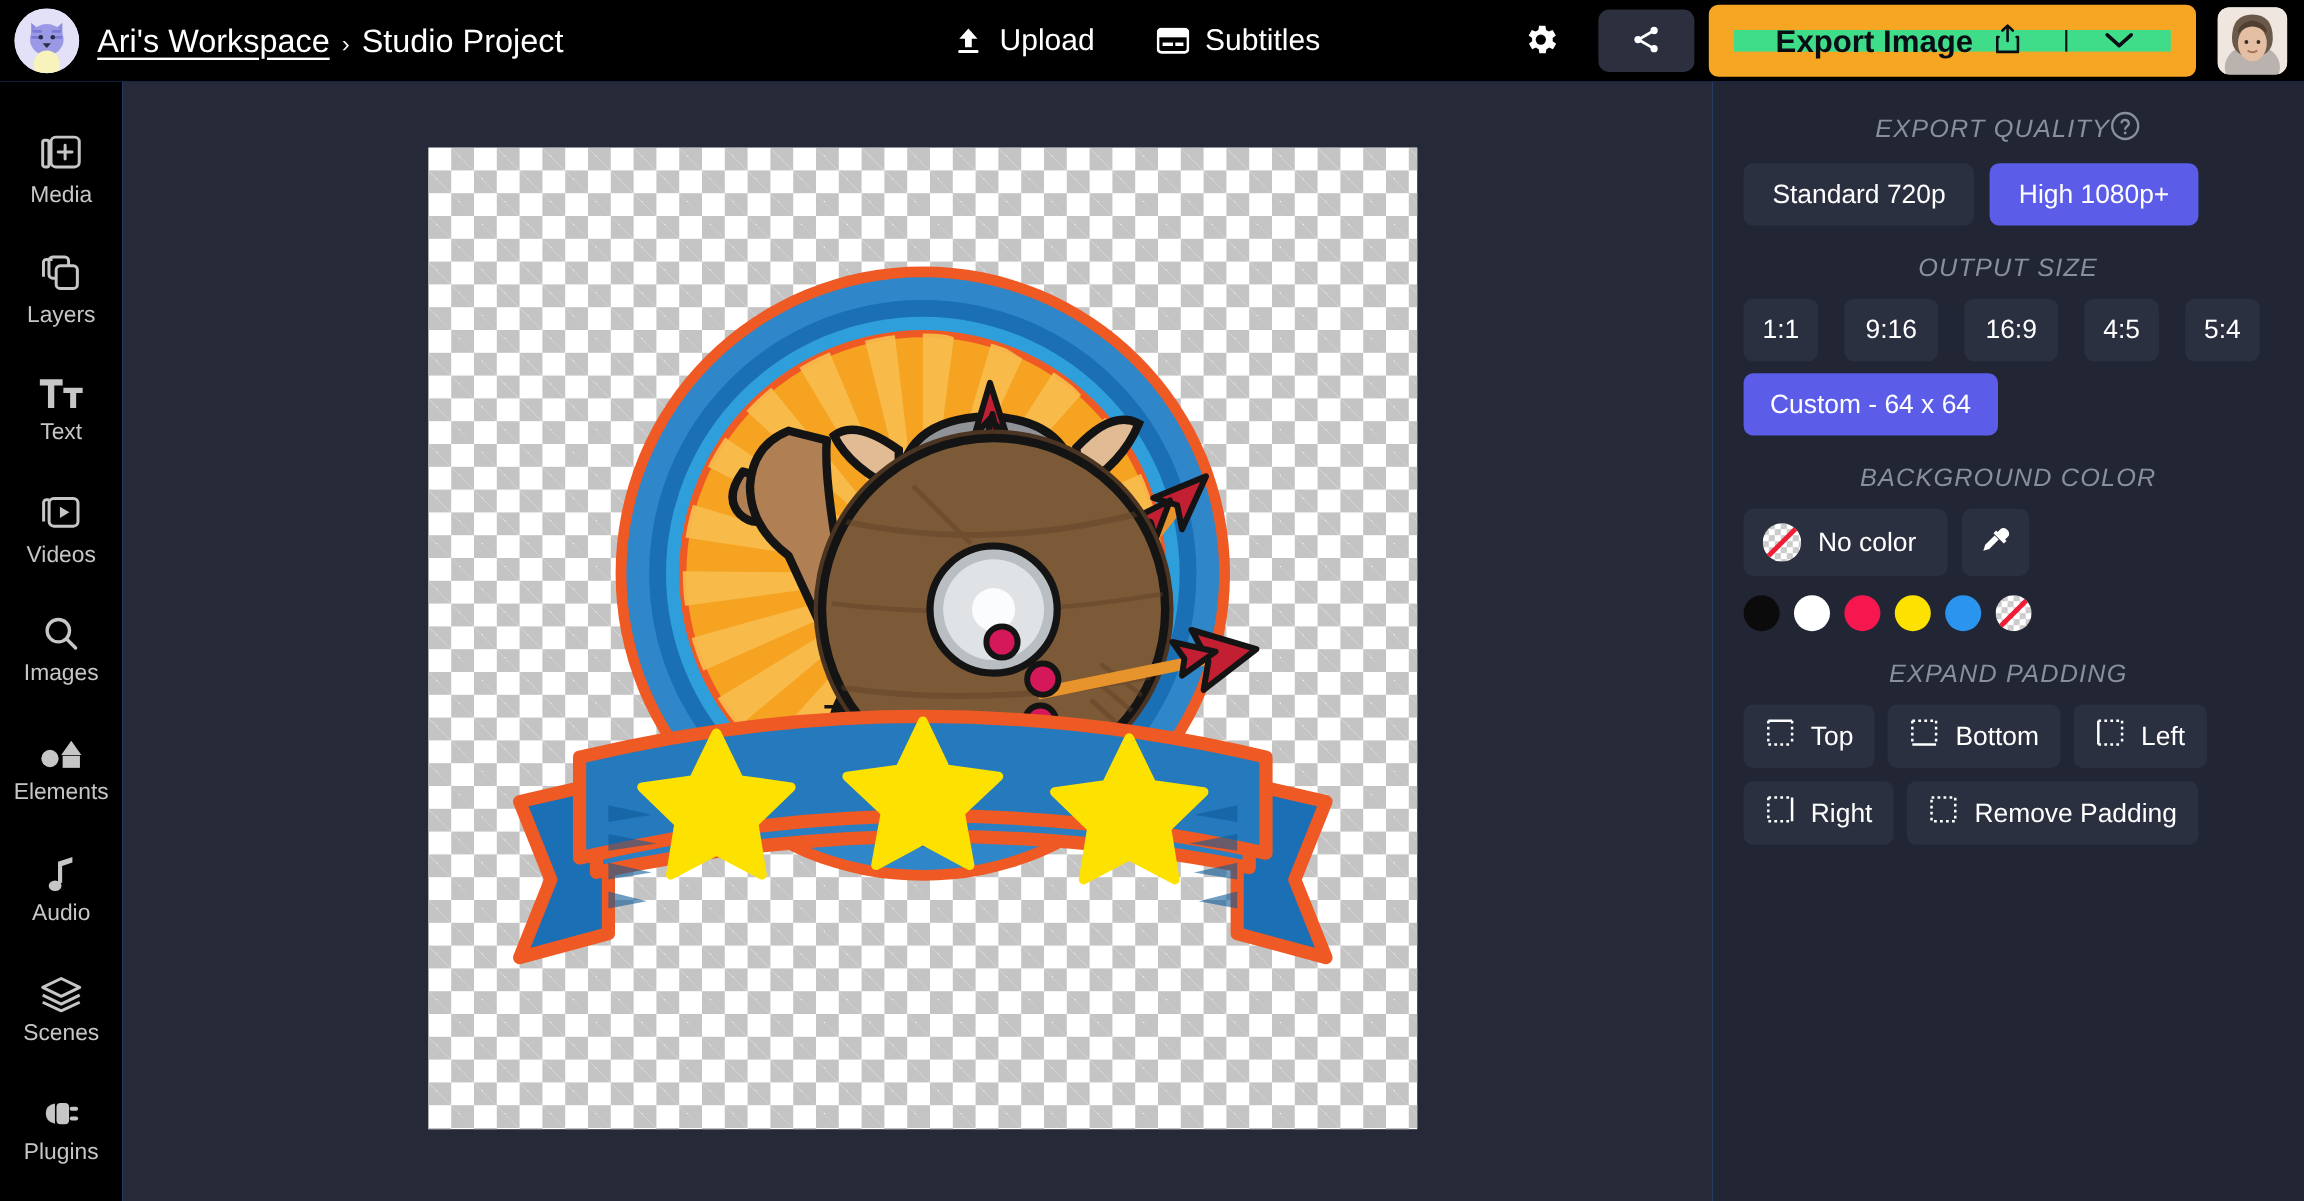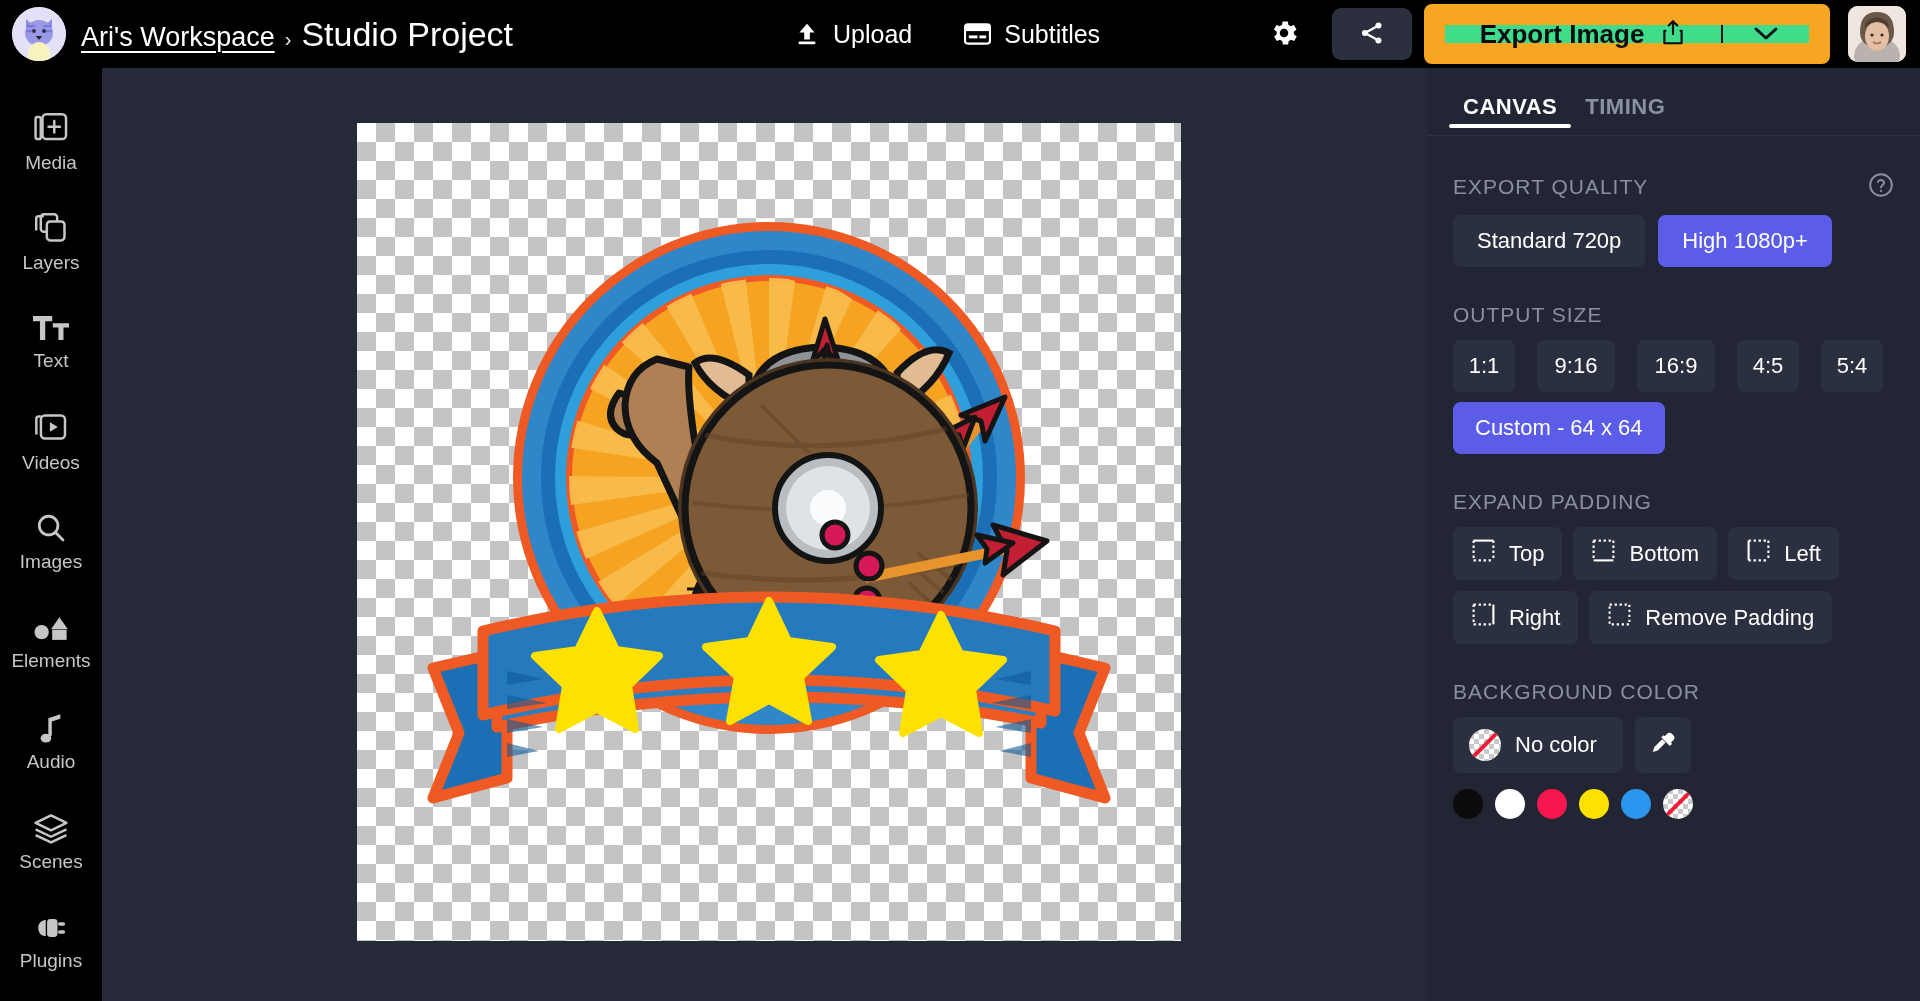--- a/index.html
+++ b/index.html
@@ -23,21 +23,21 @@
   }
   .brand-crumb {
     display: flex; align-items: baseline; margin-left: 15px; white-space: nowrap;
   }
   .ws-link {
     color: #fff; font-size: 27px; font-weight: 400;
     text-decoration: underline; text-underline-offset: 5px;
     text-decoration-thickness: 2px; cursor: pointer;
   }
   .crumb-sep { color: #fff; font-size: 20px; margin: 0 10px; opacity: .95; }
-  .proj-name { color: #fff; font-size: 34px; font-weight: 400; }
+  .proj-name { color: #fff; font-size: 27px; font-weight: 400; }
 
   .center-tools {
     position: absolute; left: 790px; top: 0; height: 68px;
     display: flex; align-items: center; gap: 44px;
   }
   .tool-btn {
     display: flex; align-items: center; gap: 13px; cursor: pointer;
     color: #fff; font-size: 25px; background: none; border: 0;
     font-family: "Liberation Sans", sans-serif; padding: 6px 4px;
   }
@@ -121,22 +121,23 @@
   .tab.active::after {
     content: ""; position: absolute; left: 0; right: 0; bottom: 8px;
     height: 4px; background: #fff; border-radius: 2px;
   }
   .tabs-rule {
     position: absolute; left: 0; right: 0; bottom: 0; height: 1px; background: #2e3343;
   }
 
   .sect { padding: 0 26px; }
   .sect-head {
-    display: flex; align-items: center; justify-content: space-between;
-    margin: 36px 0 13px 0;
+    display: flex; align-items: center; justify-content: center;
+    margin: 24px 0 13px 0;
+    font-style: italic;
   }
   .sect-title {
     color: #8a8f9e; font-size: 21px; letter-spacing: 1px; font-weight: 400;
   }
   .help-icon { cursor: pointer; display: block; }
 
   .qual-row { display: flex; gap: 13px; }
   .pill {
     background: #2b3040; border: 0; border-radius: 8px; color: #fff;
     font-size: 22px; padding: 13px 24px; cursor: pointer;
@@ -540,25 +541,20 @@
           <path d="M240 488 L259 527 L302 533 L271 563 L278 606 L240 586 L202 606 L209 563 L178 533 L221 527 Z"></path>
           <path d="M412 478 L431 518 L475 524 L443 554 L451 598 L412 577 L373 598 L381 554 L349 524 L393 518 Z"></path>
           <path d="M584 492 L603 531 L646 537 L615 567 L622 610 L584 590 L546 610 L553 567 L522 537 L565 531 Z"></path>
         </g>
       </svg>
     </div>
   </div>
 
   <div class="panel">
 
-    <div class="tabs">
-      <button class="tab active">CANVAS</button>
-      <button class="tab">TIMING</button>
-      <div class="tabs-rule"></div>
-    </div>
 
     <div class="sect">
       <div class="sect-head">
         <span class="sect-title">EXPORT QUALITY</span>
         <span class="help-icon">
           <svg width="26" height="26" viewBox="0 0 24 24" fill="none" stroke="#8a8f9e" stroke-width="1.8">
             <circle cx="12" cy="12" r="10"></circle>
             <path d="M9.2 9.2 A2.9 2.9 0 0 1 14.8 10 c0 2-2.8 2.4-2.8 4.2" stroke-linecap="round"></path>
             <circle cx="12" cy="17.4" r="1.1" fill="#8a8f9e" stroke="none"></circle>
           </svg>
@@ -575,77 +571,20 @@
         <span class="sect-title">OUTPUT SIZE</span>
       </div>
       <div class="size-row">
         <button class="sq">1:1</button>
         <button class="sq wide">9:16</button>
         <button class="sq wide">16:9</button>
         <button class="sq">4:5</button>
         <button class="sq">5:4</button>
       </div>
       <button class="custom-btn">Custom - 64 x 64</button>
-    </div>
-
-    <div class="sect">
-      <div class="sect-head">
-        <span class="sect-title">EXPAND PADDING</span>
-      </div>
-      <div class="pad-grid">
-
-        <button class="pad-btn">
-          <span>
-            <svg width="25" height="25" viewBox="0 0 24 24" fill="none" stroke="#fff" stroke-width="2">
-              <path d="M2.5 2.5 H21.5" stroke-dasharray="0"></path>
-              <path d="M2.5 2.5 V21.5 M21.5 2.5 V21.5 M2.5 21.5 H21.5" stroke-dasharray="2.2 2.6"></path>
-            </svg>
-          </span>
-          <span>Top</span>
-        </button>
-
-        <button class="pad-btn">
-          <span>
-            <svg width="25" height="25" viewBox="0 0 24 24" fill="none" stroke="#fff" stroke-width="2">
-              <path d="M2.5 21.5 H21.5"></path>
-              <path d="M2.5 2.5 H21.5 M2.5 2.5 V21.5 M21.5 2.5 V21.5" stroke-dasharray="2.2 2.6"></path>
-            </svg>
-          </span>
-          <span>Bottom</span>
-        </button>
-
-        <button class="pad-btn">
-          <span>
-            <svg width="25" height="25" viewBox="0 0 24 24" fill="none" stroke="#fff" stroke-width="2">
-              <path d="M2.5 2.5 V21.5"></path>
-              <path d="M2.5 2.5 H21.5 M21.5 2.5 V21.5 M2.5 21.5 H21.5" stroke-dasharray="2.2 2.6"></path>
-            </svg>
-          </span>
-          <span>Left</span>
-        </button>
-
-        <button class="pad-btn">
-          <span>
-            <svg width="25" height="25" viewBox="0 0 24 24" fill="none" stroke="#fff" stroke-width="2">
-              <path d="M21.5 2.5 V21.5"></path>
-              <path d="M2.5 2.5 H21.5 M2.5 2.5 V21.5 M2.5 21.5 H21.5" stroke-dasharray="2.2 2.6"></path>
-            </svg>
-          </span>
-          <span>Right</span>
-        </button>
-
-        <button class="pad-btn">
-          <span>
-            <svg width="25" height="25" viewBox="0 0 24 24" fill="none" stroke="#fff" stroke-width="2">
-              <rect x="2.5" y="2.5" width="19" height="19" stroke-dasharray="2.2 2.6"></rect>
-            </svg>
-          </span>
-          <span>Remove Padding</span>
-        </button>
-      </div>
     </div>
 
     <div class="sect">
       <div class="sect-head">
         <span class="sect-title">BACKGROUND COLOR</span>
       </div>
       <div class="bg-row">
         <button class="nocolor-btn">
           <span class="nc-chip"></span>
           <span>No color</span>
@@ -661,14 +600,71 @@
       </div>
       <div class="swatches">
         <button class="sw" style="background:#0b0b0b"></button>
         <button class="sw" style="background:#ffffff"></button>
         <button class="sw" style="background:#f5174e"></button>
         <button class="sw" style="background:#fde100"></button>
         <button class="sw" style="background:#2a94ee"></button>
         <button class="sw sw-none"></button>
       </div>
     </div>
+
+    <div class="sect">
+      <div class="sect-head">
+        <span class="sect-title">EXPAND PADDING</span>
+      </div>
+      <div class="pad-grid">
+
+        <button class="pad-btn">
+          <span>
+            <svg width="25" height="25" viewBox="0 0 24 24" fill="none" stroke="#fff" stroke-width="2">
+              <path d="M2.5 2.5 H21.5" stroke-dasharray="0"></path>
+              <path d="M2.5 2.5 V21.5 M21.5 2.5 V21.5 M2.5 21.5 H21.5" stroke-dasharray="2.2 2.6"></path>
+            </svg>
+          </span>
+          <span>Top</span>
+        </button>
+
+        <button class="pad-btn">
+          <span>
+            <svg width="25" height="25" viewBox="0 0 24 24" fill="none" stroke="#fff" stroke-width="2">
+              <path d="M2.5 21.5 H21.5"></path>
+              <path d="M2.5 2.5 H21.5 M2.5 2.5 V21.5 M21.5 2.5 V21.5" stroke-dasharray="2.2 2.6"></path>
+            </svg>
+          </span>
+          <span>Bottom</span>
+        </button>
+
+        <button class="pad-btn">
+          <span>
+            <svg width="25" height="25" viewBox="0 0 24 24" fill="none" stroke="#fff" stroke-width="2">
+              <path d="M2.5 2.5 V21.5"></path>
+              <path d="M2.5 2.5 H21.5 M21.5 2.5 V21.5 M2.5 21.5 H21.5" stroke-dasharray="2.2 2.6"></path>
+            </svg>
+          </span>
+          <span>Left</span>
+        </button>
+
+        <button class="pad-btn">
+          <span>
+            <svg width="25" height="25" viewBox="0 0 24 24" fill="none" stroke="#fff" stroke-width="2">
+              <path d="M21.5 2.5 V21.5"></path>
+              <path d="M2.5 2.5 H21.5 M2.5 2.5 V21.5 M2.5 21.5 H21.5" stroke-dasharray="2.2 2.6"></path>
+            </svg>
+          </span>
+          <span>Right</span>
+        </button>
+
+        <button class="pad-btn">
+          <span>
+            <svg width="25" height="25" viewBox="0 0 24 24" fill="none" stroke="#fff" stroke-width="2">
+              <rect x="2.5" y="2.5" width="19" height="19" stroke-dasharray="2.2 2.6"></rect>
+            </svg>
+          </span>
+          <span>Remove Padding</span>
+        </button>
+      </div>
+    </div>
   </div>
 </div>
 
 </body></html>

